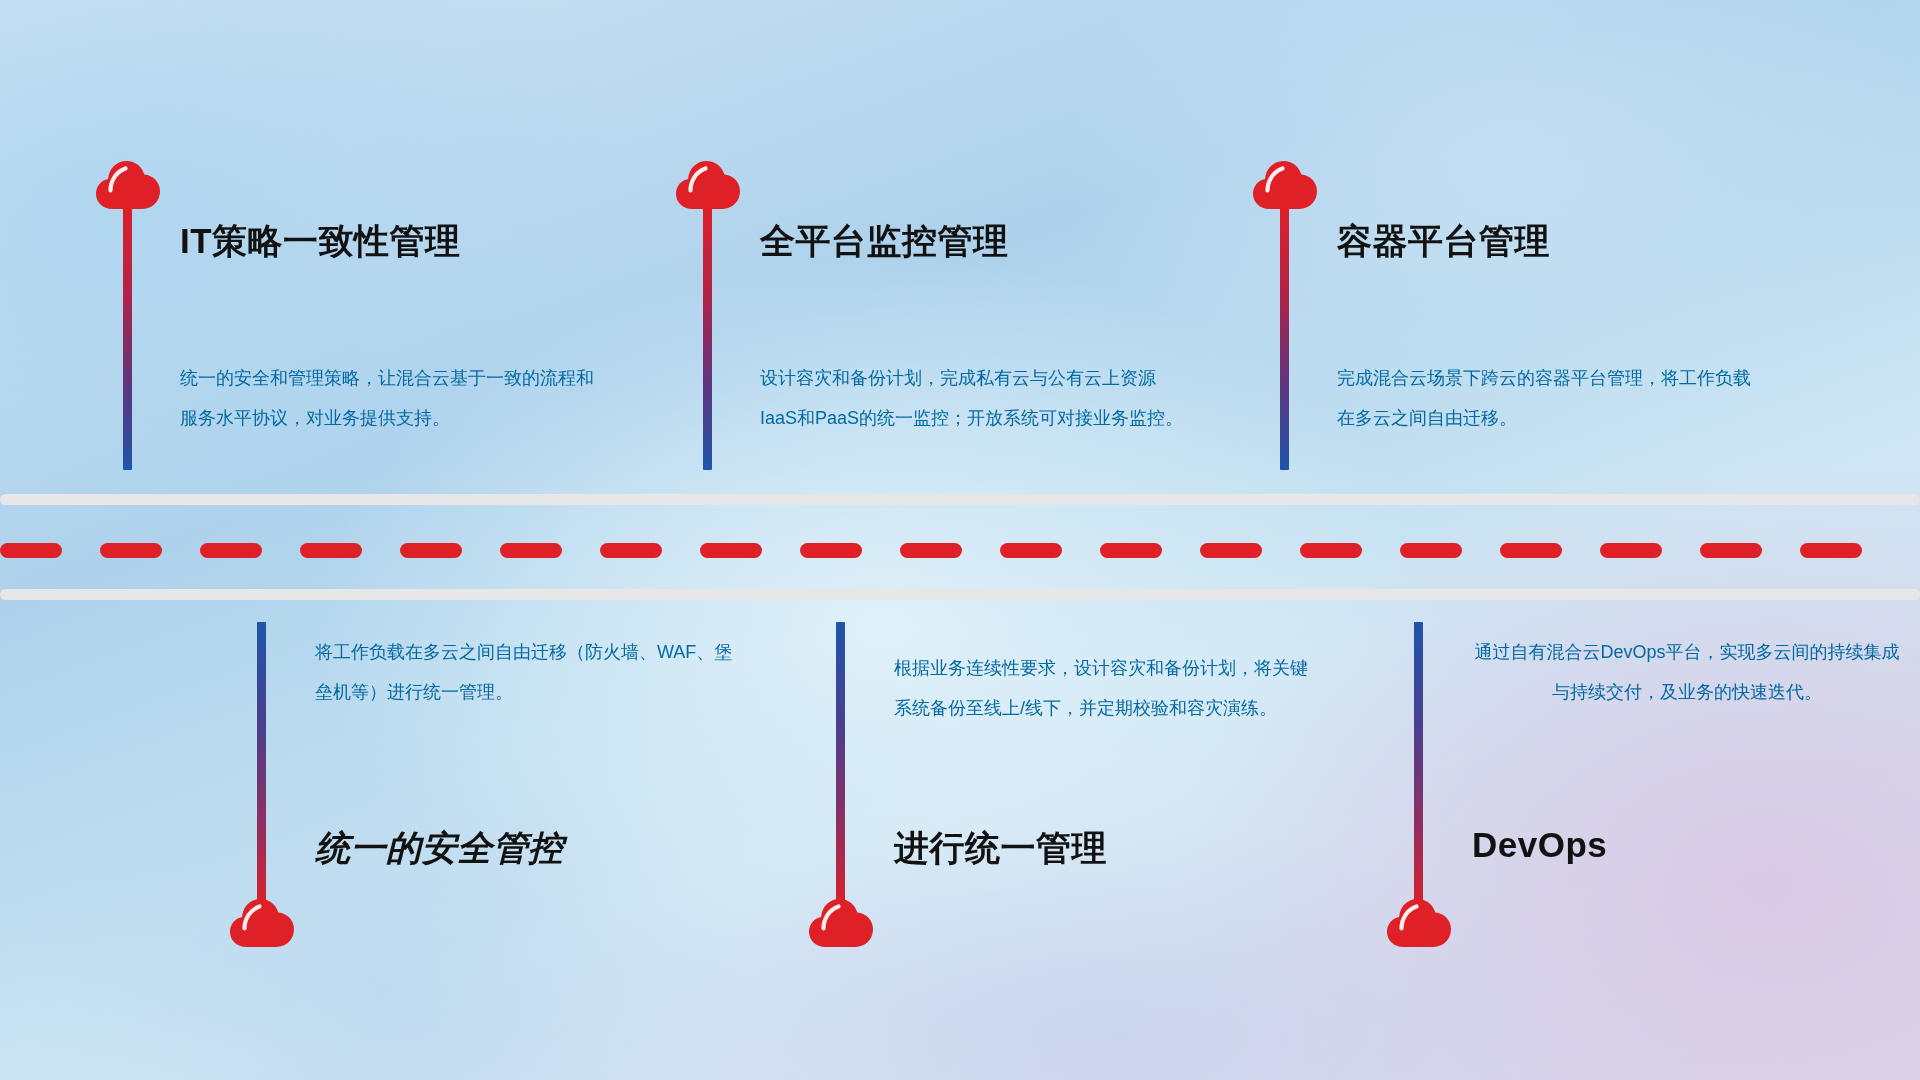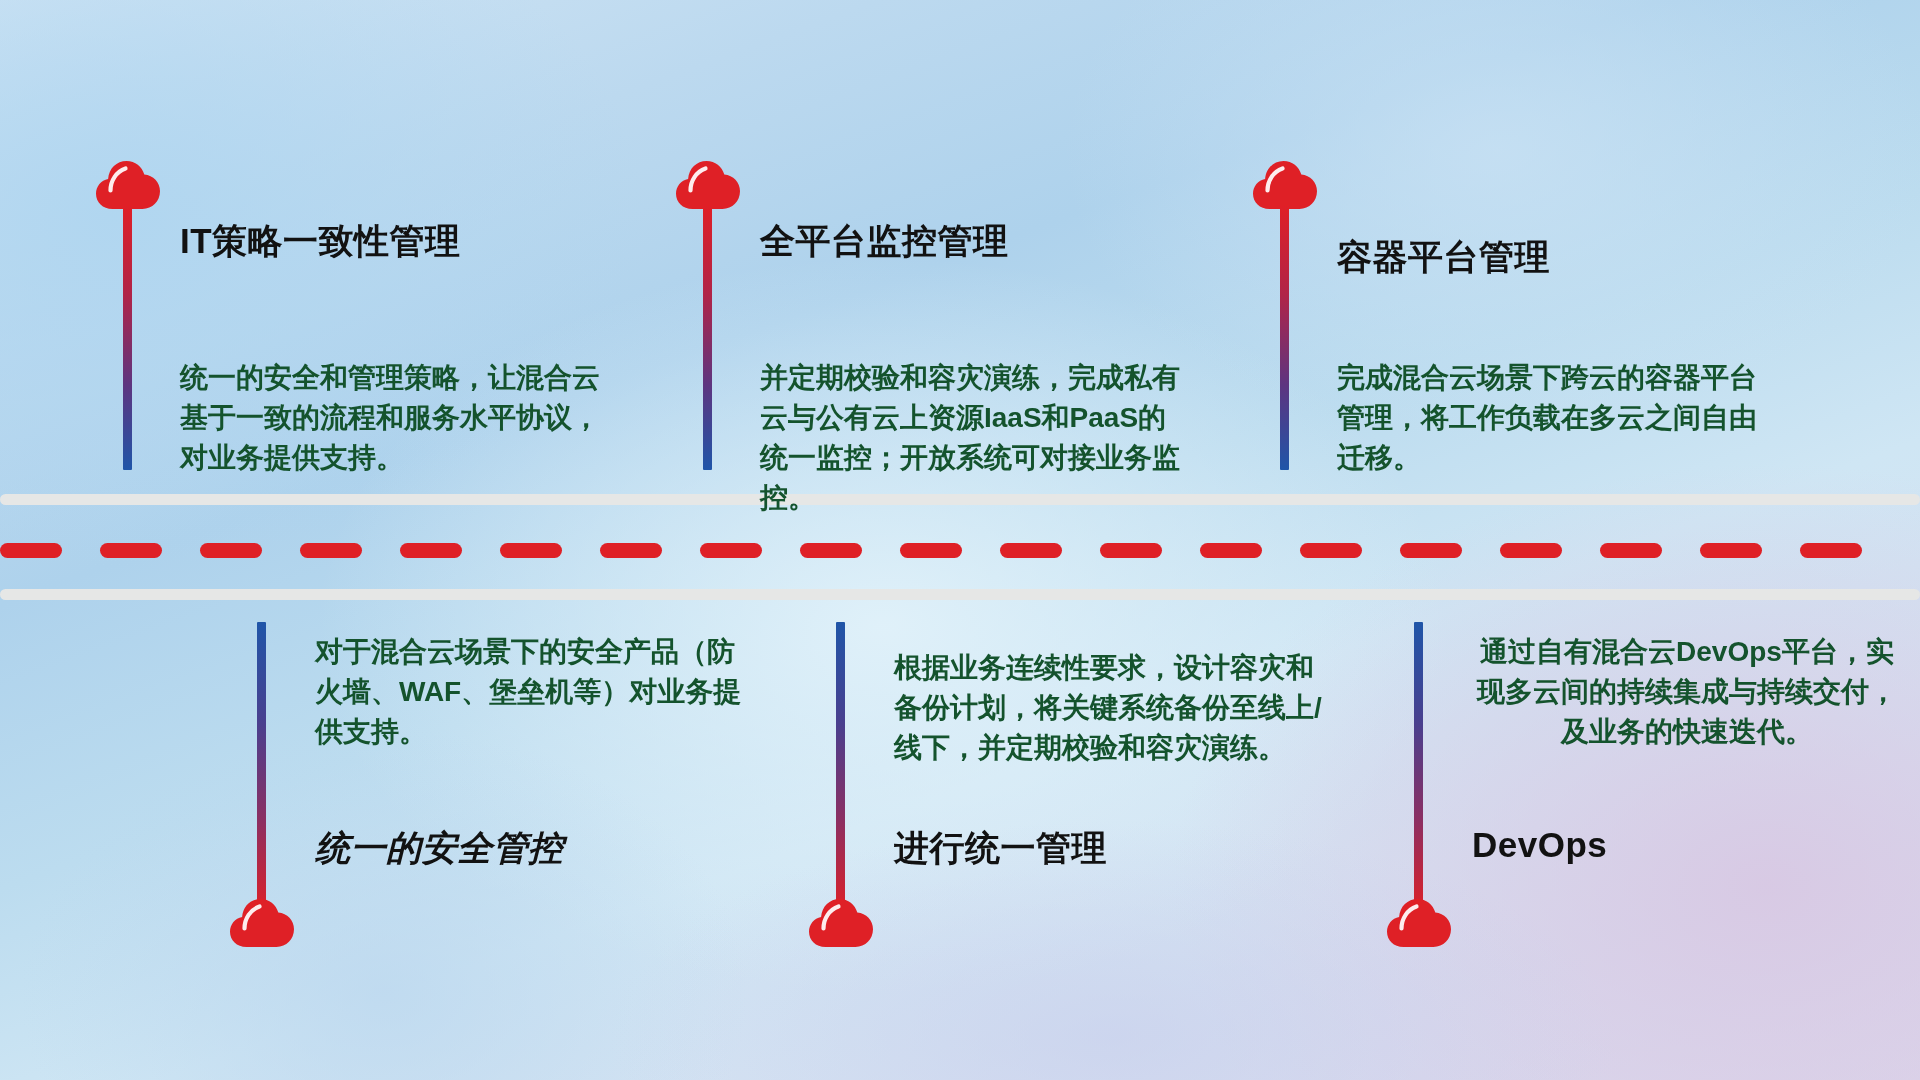--- a/index.html
+++ b/index.html
@@ -114,24 +114,24 @@
   .title {
     position: absolute;
     color: #121212;
     font-size: 35px;
     font-weight: 700;
     letter-spacing: 0.5px;
     white-space: nowrap;
   }
   .desc {
     position: absolute;
-    color: #14532d;
-    font-size: 28px;
+    color: #0369a1;
+    font-size: 18px;
     line-height: 40px;
-    font-weight: 700;
+    font-weight: 400;
     width: 430px;
   }
 </style>
 </head>
 <body>
 
 <div id="stage">
 
   <div class="bg-layer bg-base"></div>
   <div class="bg-layer bg-glow-a"></div>
@@ -183,48 +183,48 @@
     <div class="cloud" style="left:675px; top:160px;">
       <svg viewBox="0 0 66 50" width="66" height="50">
         <path d="M17.5 49 C7.6 49 1 42.4 1 33.8 C1 26.4 6.1 20.5 13.1 19.1
                  C13.9 8.3 21.6 1 31.6 1 C40.2 1 47 6.4 49.3 14.6
                  C58.3 15.4 65 22.3 65 31.3 C65 41.1 57.4 49 47.4 49 Z" fill="#df2026"></path>
         <path d="M15.5 30.5 C15.5 20.5 21.5 11.5 30.5 8.5" fill="none" stroke="#ffffff" stroke-width="4.2" stroke-linecap="round" opacity="0.92"></path>
       </svg>
     </div>
     <div class="stem down" style="left:703px; top:205px; height:265px;"></div>
     <div class="title" style="left:760px; top:218px;">全平台监控管理</div>
-    <div class="desc" style="left:760px; top:358px;">并定期校验和容灾演练，完成私有云与公有云上资源IaaS和PaaS的统一监控；开放系统可对接业务监控。</div>
+    <div class="desc" style="left:760px; top:358px;">设计容灾和备份计划，完成私有云与公有云上资源IaaS和PaaS的统一监控；开放系统可对接业务监控。</div>
   </div>
 
   <div class="item">
     <div class="cloud" style="left:1252px; top:160px;">
       <svg viewBox="0 0 66 50" width="66" height="50">
         <path d="M17.5 49 C7.6 49 1 42.4 1 33.8 C1 26.4 6.1 20.5 13.1 19.1
                  C13.9 8.3 21.6 1 31.6 1 C40.2 1 47 6.4 49.3 14.6
                  C58.3 15.4 65 22.3 65 31.3 C65 41.1 57.4 49 47.4 49 Z" fill="#df2026"></path>
         <path d="M15.5 30.5 C15.5 20.5 21.5 11.5 30.5 8.5" fill="none" stroke="#ffffff" stroke-width="4.2" stroke-linecap="round" opacity="0.92"></path>
       </svg>
     </div>
     <div class="stem down" style="left:1280px; top:205px; height:265px;"></div>
-    <div class="title" style="left:1337px; top:218px;margin-top:16px;">容器平台管理</div>
+    <div class="title" style="left:1337px; top:218px;">容器平台管理</div>
     <div class="desc" style="left:1337px; top:358px;">完成混合云场景下跨云的容器平台管理，将工作负载在多云之间自由迁移。</div>
   </div>
 
   <div class="item">
     <div class="stem up" style="left:257px; top:622px; height:283px;"></div>
     <div class="cloud" style="left:229px; top:898px;">
       <svg viewBox="0 0 66 50" width="66" height="50">
         <path d="M17.5 49 C7.6 49 1 42.4 1 33.8 C1 26.4 6.1 20.5 13.1 19.1
                  C13.9 8.3 21.6 1 31.6 1 C40.2 1 47 6.4 49.3 14.6
                  C58.3 15.4 65 22.3 65 31.3 C65 41.1 57.4 49 47.4 49 Z" fill="#df2026"></path>
         <path d="M15.5 30.5 C15.5 20.5 21.5 11.5 30.5 8.5" fill="none" stroke="#ffffff" stroke-width="4.2" stroke-linecap="round" opacity="0.92"></path>
       </svg>
     </div>
-    <div class="desc" style="left:315px; top:632px;">对于混合云场景下的安全产品（防火墙、WAF、堡垒机等）对业务提供支持。</div>
+    <div class="desc" style="left:315px; top:632px;">将工作负载在多云之间自由迁移（防火墙、WAF、堡垒机等）进行统一管理。</div>
     <div class="title" style="left:315px; top:825px;font-style:italic;">统一的安全管控</div>
   </div>
 
   <div class="item">
     <div class="stem up" style="left:836px; top:622px; height:283px;"></div>
     <div class="cloud" style="left:808px; top:898px;">
       <svg viewBox="0 0 66 50" width="66" height="50">
         <path d="M17.5 49 C7.6 49 1 42.4 1 33.8 C1 26.4 6.1 20.5 13.1 19.1
                  C13.9 8.3 21.6 1 31.6 1 C40.2 1 47 6.4 49.3 14.6
                  C58.3 15.4 65 22.3 65 31.3 C65 41.1 57.4 49 47.4 49 Z" fill="#df2026"></path>

